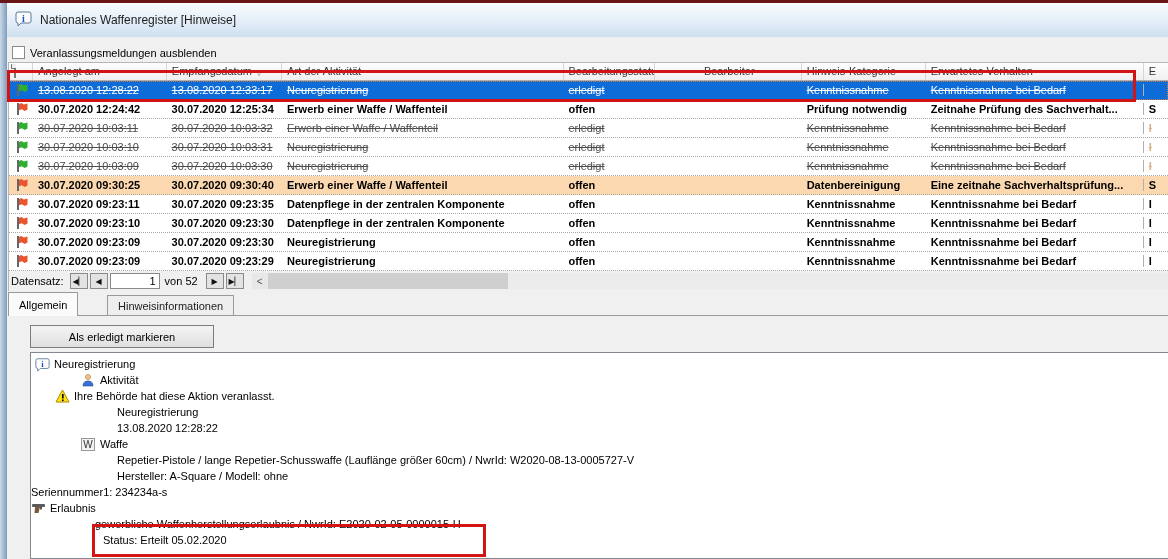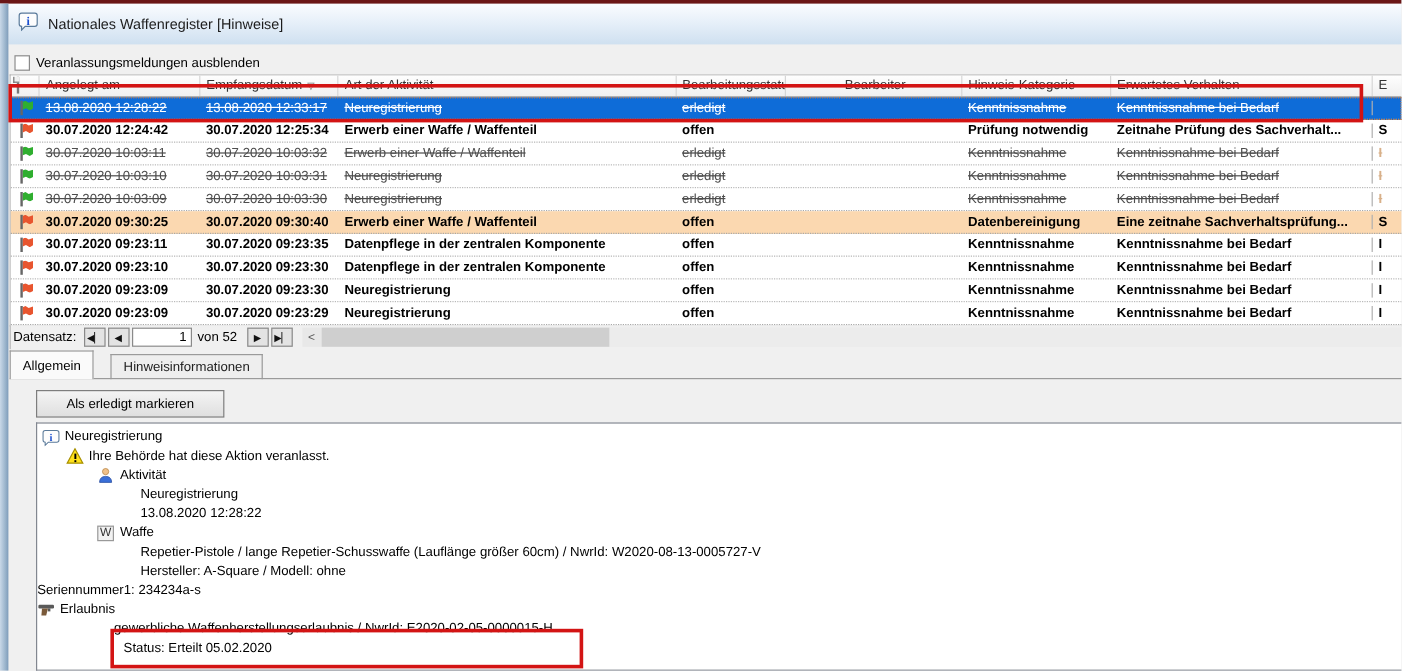--- a/index.html
+++ b/index.html
@@ -65,23 +65,23 @@
                    display:flex; align-items:center; justify-content:center; margin-left:6px; }
   .hscroll-thumb { width:240px; height:16px; background:#cfcfcf; }
   .hscroll-track { flex:1; height:16px; background:#ececec; }
 
   
   .tabs { position:absolute; left:8px; top:292px; width:1160px; height:24px; }
   .tabs::after { content:''; position:absolute; left:0; bottom:0; width:100%; height:1px; background:#9a9a9a; }
   .tab { position:absolute; bottom:0; font-size:11px; padding:4px 10px 3px 10px;
          border:1px solid #9a9a9a; border-bottom:none; }
   .tab.active { left:0; height:24px; background:#fafafa; z-index:2; padding-top:6px; }
-  .tab.inactive { left:84px; height:21px; background:#eeeeee; color:#222; }
-
-  .action-btn { position:absolute; left:30px; top:325px; width:157px; height:23px;
+  .tab.inactive { left:99px; height:21px; background:#eeeeee; color:#222; }
+
+  .action-btn { position:absolute; left:30px; top:325px; width:184px; height:23px;
                 background:linear-gradient(180deg,#f4f4f4,#dfdfdf); border:1px solid #7d7d7d;
                 font-size:11px; font-family:inherit; color:#000; }
 
   
   .detail-panel { position:absolute; left:30px; top:352px; width:1138px; height:207px;
                   background:#fff; border:1px solid #828790; border-right:none; overflow:hidden; }
   .tree { padding-top:3px; }
   .tree-line { height:16px; font-size:11px; color:#000; display:flex; align-items:center; white-space:nowrap; }
   .ticon { display:inline-flex; width:19px; justify-content:flex-start; align-items:center; flex:none; }
 
@@ -284,39 +284,39 @@
   <div class="tree">
       <div class="tree-line" style="padding-left: 4px;">
         <span class="ticon">
           <svg width="15" height="15" viewBox="0 0 17 17">
             <path d="M3 2 h11 a2 2 0 0 1 2 2 v7 a2 2 0 0 1 -2 2 h-8 l-3 3 v-3 a2 2 0 0 1 -2 -2 v-7 a2 2 0 0 1 2 -2 z" fill="#fdfdfd" stroke="#5a7a9a" stroke-width="1"></path>
             <text x="8.5" y="11.5" font-size="10" font-weight="bold" fill="#1a4fd0" text-anchor="middle" font-family="serif">i</text>
           </svg>
         </span>
         <span>Neuregistrierung</span>
       </div>
+      <div class="tree-line" style="padding-left: 50px;">
+        <span class="ticon">
+          <svg width="14" height="14" viewBox="0 0 14 14">
+            <circle cx="7" cy="4" r="2.6" fill="#f0c18a" stroke="#b5803e" stroke-width="0.6"></circle>
+            <path d="M2 13 C2 9.5 4 8 7 8 C10 8 12 9.5 12 13 Z" fill="#3a6fd8" stroke="#23489a" stroke-width="0.6"></path>
+          </svg>
+        </span>
+        <span>Aktivität</span>
+      </div>
       <div class="tree-line" style="padding-left: 24px;">
         <span class="ticon">
           <svg width="15" height="14" viewBox="0 0 15 14">
             <path d="M7.5 1 L14 13 L1 13 Z" fill="#ffe11a" stroke="#a89000" stroke-width="1"></path>
             <rect x="7" y="5" width="1.6" height="4.5" fill="#000"></rect>
             <rect x="7" y="10.5" width="1.6" height="1.6" fill="#000"></rect>
           </svg>
         </span>
         <span>Ihre Behörde hat diese Aktion veranlasst.</span>
       </div>
-      <div class="tree-line" style="padding-left: 50px;">
-        <span class="ticon">
-          <svg width="14" height="14" viewBox="0 0 14 14">
-            <circle cx="7" cy="4" r="2.6" fill="#f0c18a" stroke="#b5803e" stroke-width="0.6"></circle>
-            <path d="M2 13 C2 9.5 4 8 7 8 C10 8 12 9.5 12 13 Z" fill="#3a6fd8" stroke="#23489a" stroke-width="0.6"></path>
-          </svg>
-        </span>
-        <span>Aktivität</span>
-      </div>
       <div class="tree-line" style="padding-left: 86px;">
         <span>Neuregistrierung</span>
       </div>
       <div class="tree-line" style="padding-left: 86px;">
         <span>13.08.2020 12:28:22</span>
       </div>
       <div class="tree-line" style="padding-left: 50px;">
         <span class="ticon">
           <span class="wbox">W</span>
         </span>

